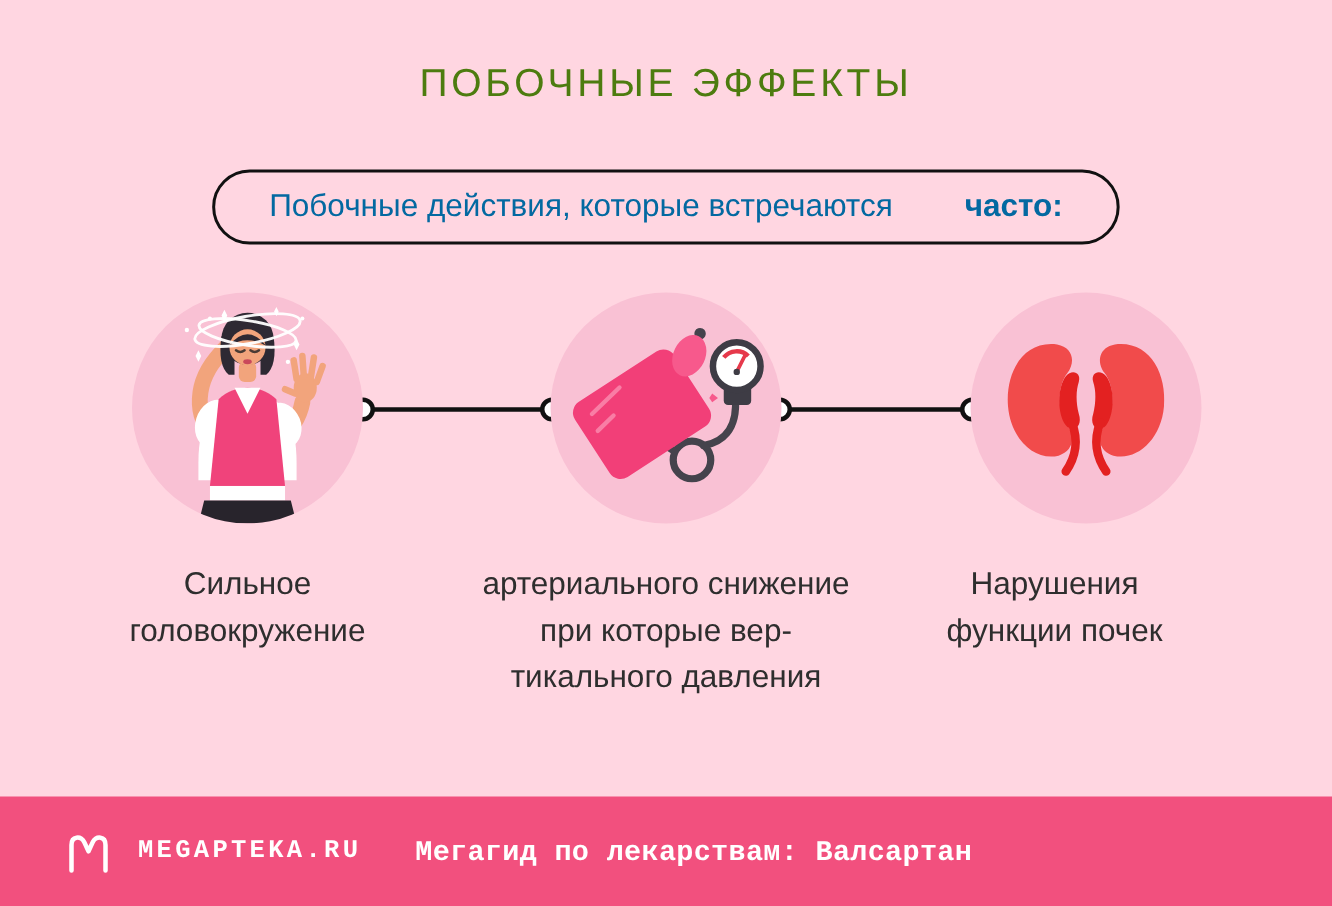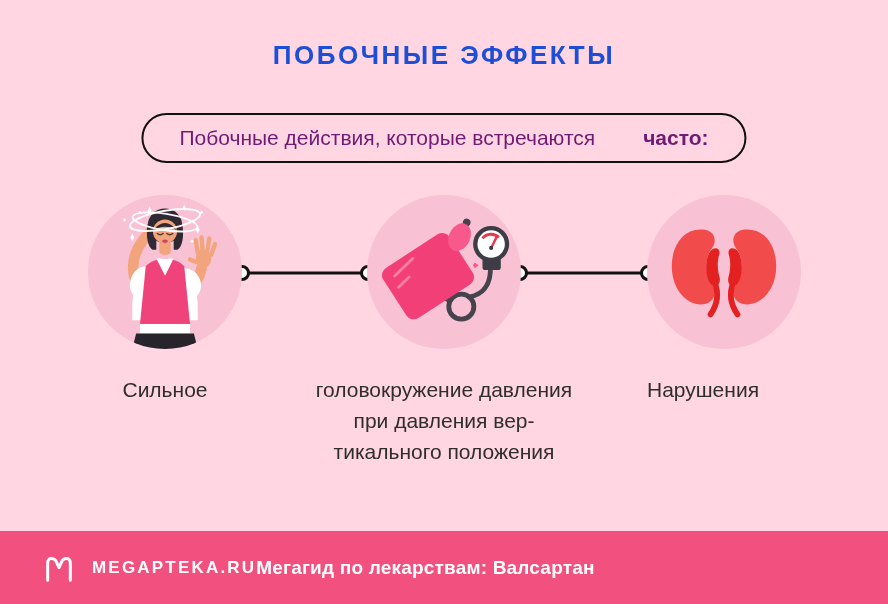--- a/index.html
+++ b/index.html
@@ -3,53 +3,53 @@
 <meta charset="utf-8">
 <style>
   html,body{margin:0;padding:0;background:#FFD6E1;}
   .canvas{
     position:relative;width:888px;height:604px;overflow:hidden;
     background:#FFD6E1;
     font-family:"Liberation Sans", sans-serif;
   }
   .title{
     position:absolute;top:40px;left:0;width:100%;margin:0;
-    text-align:center;font-size:26px;font-weight:bold;
-    letter-spacing:2.5px;color:#1d4ed8;
+    text-align:center;font-size:26px;font-weight:normal;
+    letter-spacing:2.5px;color:#4d7c0f;
   }
   .pill{
     position:absolute;top:113px;left:50%;transform:translateX(-50%);
     height:46px;padding:0 36px;border:2.5px solid #111;border-radius:28px;
     display:flex;align-items:center;white-space:nowrap;
-    font-size:21px;color:#701a75;
+    font-size:21px;color:#0369a1;
   }
   .pill b{font-weight:bold;margin-left:48px;}
   .connectors{position:absolute;left:0;top:0;width:888px;height:604px;pointer-events:none;}
   .circle{
     position:absolute;top:195px;width:154px;height:154px;border-radius:50%;
     background:#F9C1D4;overflow:hidden;
   }
   .c1{left:88px;} .c2{left:367px;} .c3{left:647px;}
   .circle svg{display:block;width:100%;height:100%;}
   .label{
     position:absolute;top:374px;text-align:center;
     font-size:21px;line-height:31px;font-weight:500;color:#2e2e2e;
   }
   .l1{left:25px;width:280px;}
   .l2{left:274px;width:340px;}
   .l3{left:558px;width:290px;}
   .label span{display:block;}
   .footer{
     position:absolute;left:0;top:531px;width:888px;height:73px;
     background:#F2507E;display:flex;align-items:center;
-    padding-left:42px;box-sizing:border-box;color:#fff;
+    padding-left:42px;box-sizing:border-box;color:#fff;font-family:Liberation Mono, monospace;
   }
   .logo{width:34px;height:34px;flex:0 0 auto;}
   .brand{font-weight:bold;font-size:17px;letter-spacing:2.2px;margin-left:16px;}
-  .guide{font-weight:bold;font-size:19px;letter-spacing:0.2px;}
+  .guide{font-weight:bold;font-size:19px;margin-left:36px;letter-spacing:0.2px;}
 </style>
 </head>
 <body>
 
 <div class="canvas">
 
   <h1 class="title">ПОБОЧНЫЕ ЭФФЕКТЫ</h1>
 
   <div class="pill">
     <span>Побочные действия, которые встречаются</span>
@@ -143,28 +143,30 @@
       <g transform="translate(160 0) scale(-1 1)">
         <path d="M60 36 C36 33 24 56 26 79 C28 102 45 117 61 113 C71 110 73 100 67 92 C60 83 60 65 67 56 C73 48 71 38 60 36 Z" fill="#F14B4B"></path>
         <path d="M66 58 C60 66 60 84 66 92 C71 98 78 93 75 84 C73 76 73 68 75 62 C77 55 70 53 66 58 Z" fill="#E32121"></path>
         <path d="M70 90 C75 102 73 114 66 124" stroke="#E32121" stroke-width="6" fill="none" stroke-linecap="round"></path>
       </g>
     </svg>
   </div>
 
   <div class="label l1">
     <span>Сильное</span>
+    <span>головокружение</span>
   </div>
   <div class="label l2">
-    <span>головокружение давления</span>
-    <span>при давления вер-</span>
-    <span>тикального положения</span>
+    <span>артериального снижение</span>
+    <span>при которые вер-</span>
+    <span>тикального давления</span>
   </div>
   <div class="label l3">
     <span>Нарушения</span>
+    <span>функции почек</span>
   </div>
 
   <div class="footer">
     <svg class="logo" viewBox="0 0 36 36" xmlns="http://www.w3.org/2000/svg">
       <path d="M6 31 L6 13 C6 6.5 12.5 6.5 15 11 L18 17.5 L21 11 C23.5 6.5 30 6.5 30 13 L30 31" stroke="#FFFFFF" stroke-width="3.2" fill="none" stroke-linecap="round" stroke-linejoin="round"></path>
     </svg>
     <span class="brand">MEGAPTEKA.RU</span>
     <span class="guide">Мегагид по лекарствам: Валсартан</span>
   </div>
 

